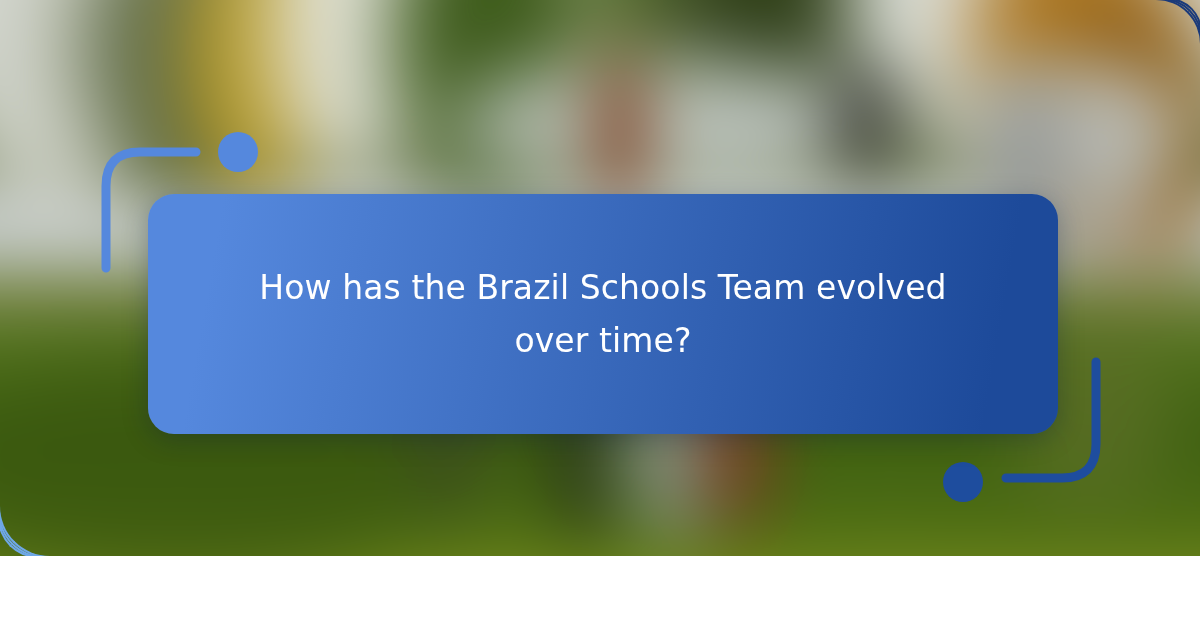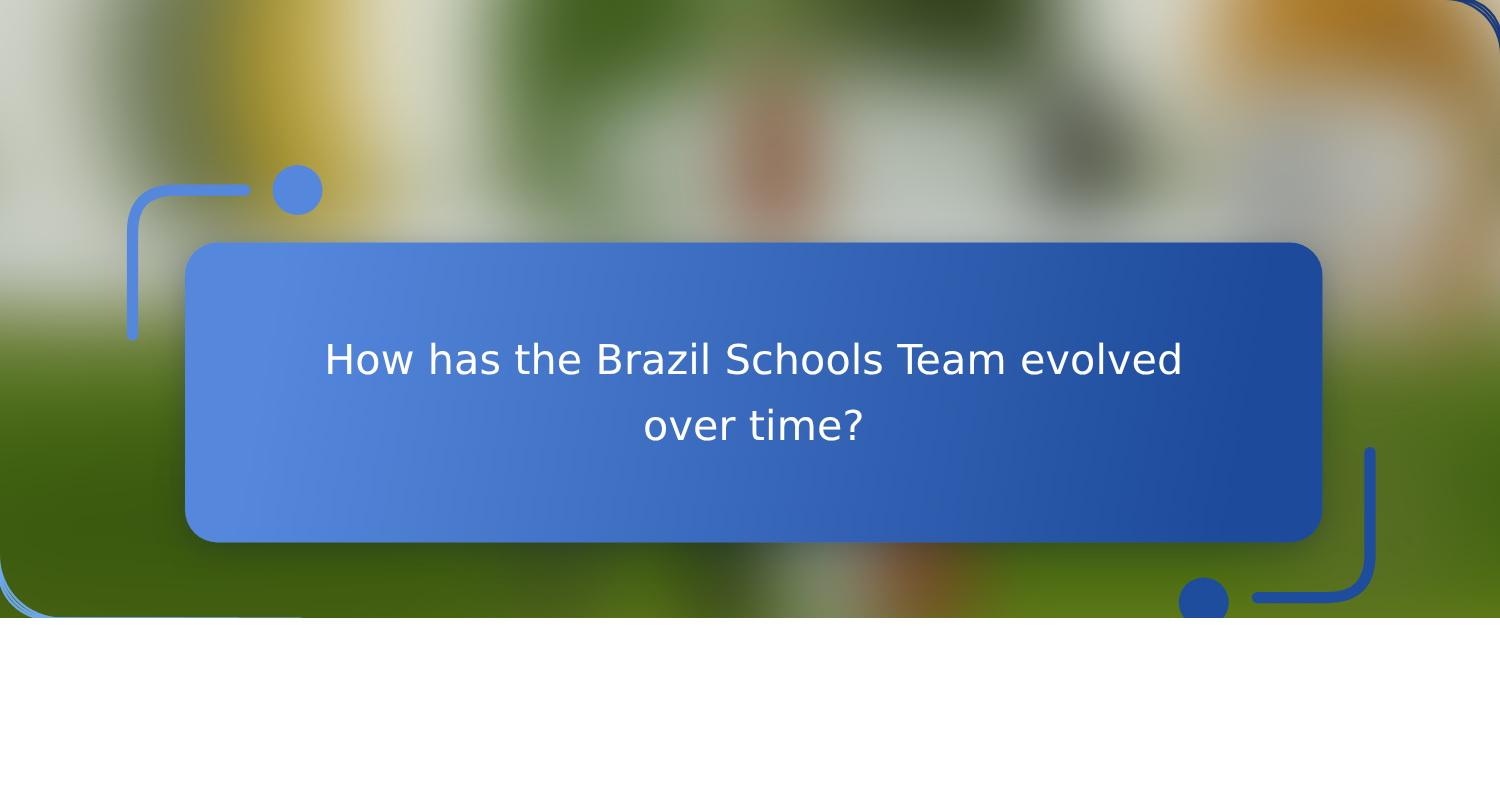--- a/index.html
+++ b/index.html
@@ -3,21 +3,21 @@
 <meta charset="utf-8">
 <style>
   * { margin:0; padding:0; box-sizing:border-box; }
   html, body {
     width:1200px; height:630px;
     font-family:"DejaVu Sans", sans-serif;
     overflow:hidden;
   }
   .stage {
     position:relative;
-    width:1200px; height:494px;
+    width:1200px; height:556px;
     overflow:hidden;
     background:#2d3a22;
   }
 
   
   .bg-photo {
     position:absolute; inset:-70px;
     filter:blur(26px) saturate(1.05);
   }
   .bg-base {

